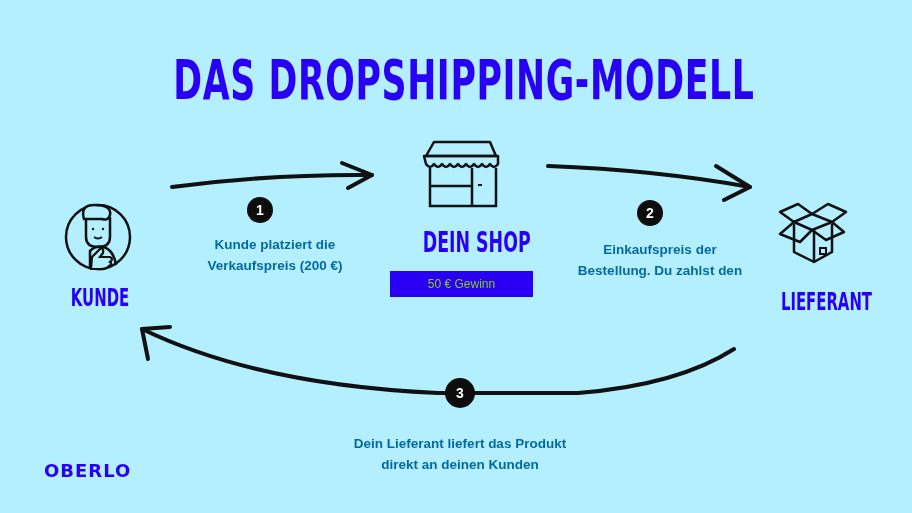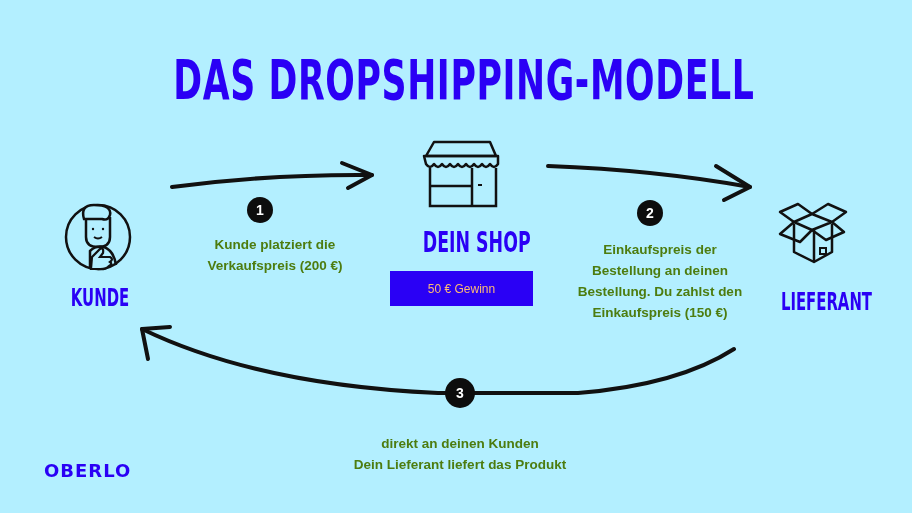--- a/index.html
+++ b/index.html
@@ -1,21 +1,21 @@
 <!DOCTYPE html>
 <html><head>
 <meta charset="utf-8">
 <style>
   html,body{margin:0;padding:0;}
   body{width:912px;height:513px;background:#b3efff;position:relative;overflow:hidden;font-family:"Liberation Sans",sans-serif;}
   .title{position:absolute;left:0;width:912px;top:48px;text-align:center;color:#2a00f5;font-family:"DejaVu Sans",sans-serif;font-weight:bold;font-size:56px;line-height:64px;transform:scaleX(0.62);transform-origin:center;letter-spacing:1px;white-space:nowrap;}
   .label{position:absolute;color:#2a00f5;font-family:"DejaVu Sans",sans-serif;font-weight:bold;font-size:24px;transform:scaleX(0.62);transform-origin:center;text-align:center;white-space:nowrap;}
-  .desc{position:absolute;color:#4d7c0f;font-weight:bold;font-size:13.5px;line-height:21px;text-align:center;}
+  .desc{position:absolute;color:#0369a1;font-weight:bold;font-size:13.5px;line-height:21px;text-align:center;}
   .badge{position:absolute;width:26px;height:26px;border-radius:50%;background:#0d0d0d;color:#fff;font-weight:bold;font-size:14px;display:flex;align-items:center;justify-content:center;}
-  .gain{position:absolute;left:390px;top:271px;width:143px;height:35px;background:#2a00f5;color:#fdba74;font-size:12px;display:flex;align-items:center;justify-content:center;}
+  .gain{position:absolute;left:390px;top:271px;width:143px;height:26px;background:#2a00f5;color:#84cc16;font-size:12px;display:flex;align-items:center;justify-content:center;}
   .logo{position:absolute;left:44px;top:460px;color:#2a00f5;font-family:"DejaVu Sans",sans-serif;font-weight:bold;font-size:18px;letter-spacing:1px;}
   svg{position:absolute;overflow:visible;}
 </style>
 </head>
 <body>
 
 <div class="title">DAS DROPSHIPPING-MODELL</div>
 
 <svg style="left:64px;top:193px" width="72" height="80" viewBox="0 0 72 80">
   <circle cx="34" cy="44" r="32" fill="none" stroke="#111" stroke-width="2.5"></circle>
@@ -49,36 +49,34 @@
 <div class="label" style="left:400px;top:226px;width:120px;font-size:28px;">DEIN SHOP</div>
 <div class="gain">50 € Gewinn</div>
 
 <svg style="left:546px;top:164px" width="210" height="40">
   <path d="M2 2 Q110 6 204 23" fill="none" stroke="#111" stroke-width="4" stroke-linecap="round"></path>
   <path d="M170 2 L204 23 L178 36" fill="none" stroke="#111" stroke-width="4" stroke-linecap="round" stroke-linejoin="round"></path>
 </svg>
 <div class="badge" style="left:637px;top:200px;">2</div>
 <div class="desc" style="left:540px;top:239px;width:240px;">
   <div>Einkaufspreis der</div>
-  <div>Bestellung an deinen</div>
   <div>Bestellung. Du zahlst den</div>
-  <div>Einkaufspreis (150 €)</div>
 </div>
 
 <svg style="left:776px;top:200px" width="72" height="66" viewBox="0 0 72 66">
   <path d="M18 22 L36 14 L56 22 L36 30 Z" fill="none" stroke="#111" stroke-width="2.5" stroke-linejoin="round"></path>
   <path d="M18 22 L4 12 L22 4 L36 14 M56 22 L70 12 L52 4 L36 14 M18 22 L4 34 L24 42 L36 30 L50 40 L68 32 L56 22" fill="none" stroke="#111" stroke-width="2.5" stroke-linejoin="round"></path>
   <path d="M18 24 L18 52 L38 62 L38 30 M38 62 L56 52 L56 24" fill="none" stroke="#111" stroke-width="2.5" stroke-linejoin="round"></path>
   <rect x="44" y="48" width="6" height="6" fill="none" stroke="#111" stroke-width="2"></rect>
 </svg>
 <div class="label" style="left:760px;top:288px;width:110px;">LIEFERANT</div>
 
 <svg style="left:138px;top:325px" width="600" height="80">
   <path d="M4 4 Q120 60 300 68 L440 68 Q540 60 596 24" fill="none" stroke="#111" stroke-width="4" stroke-linecap="round"></path>
   <path d="M32 2 L4 4 L10 34" fill="none" stroke="#111" stroke-width="4" stroke-linecap="round" stroke-linejoin="round"></path>
 </svg>
 <div class="badge" style="left:445px;top:378px;width:30px;height:30px;">3</div>
 <div class="desc" style="left:280px;top:433px;width:360px;">
+  <div>Dein Lieferant liefert das Produkt</div>
   <div>direkt an deinen Kunden</div>
-  <div>Dein Lieferant liefert das Produkt</div>
 </div>
 
 <div class="logo">OBERLO</div>
 
 </body></html>

